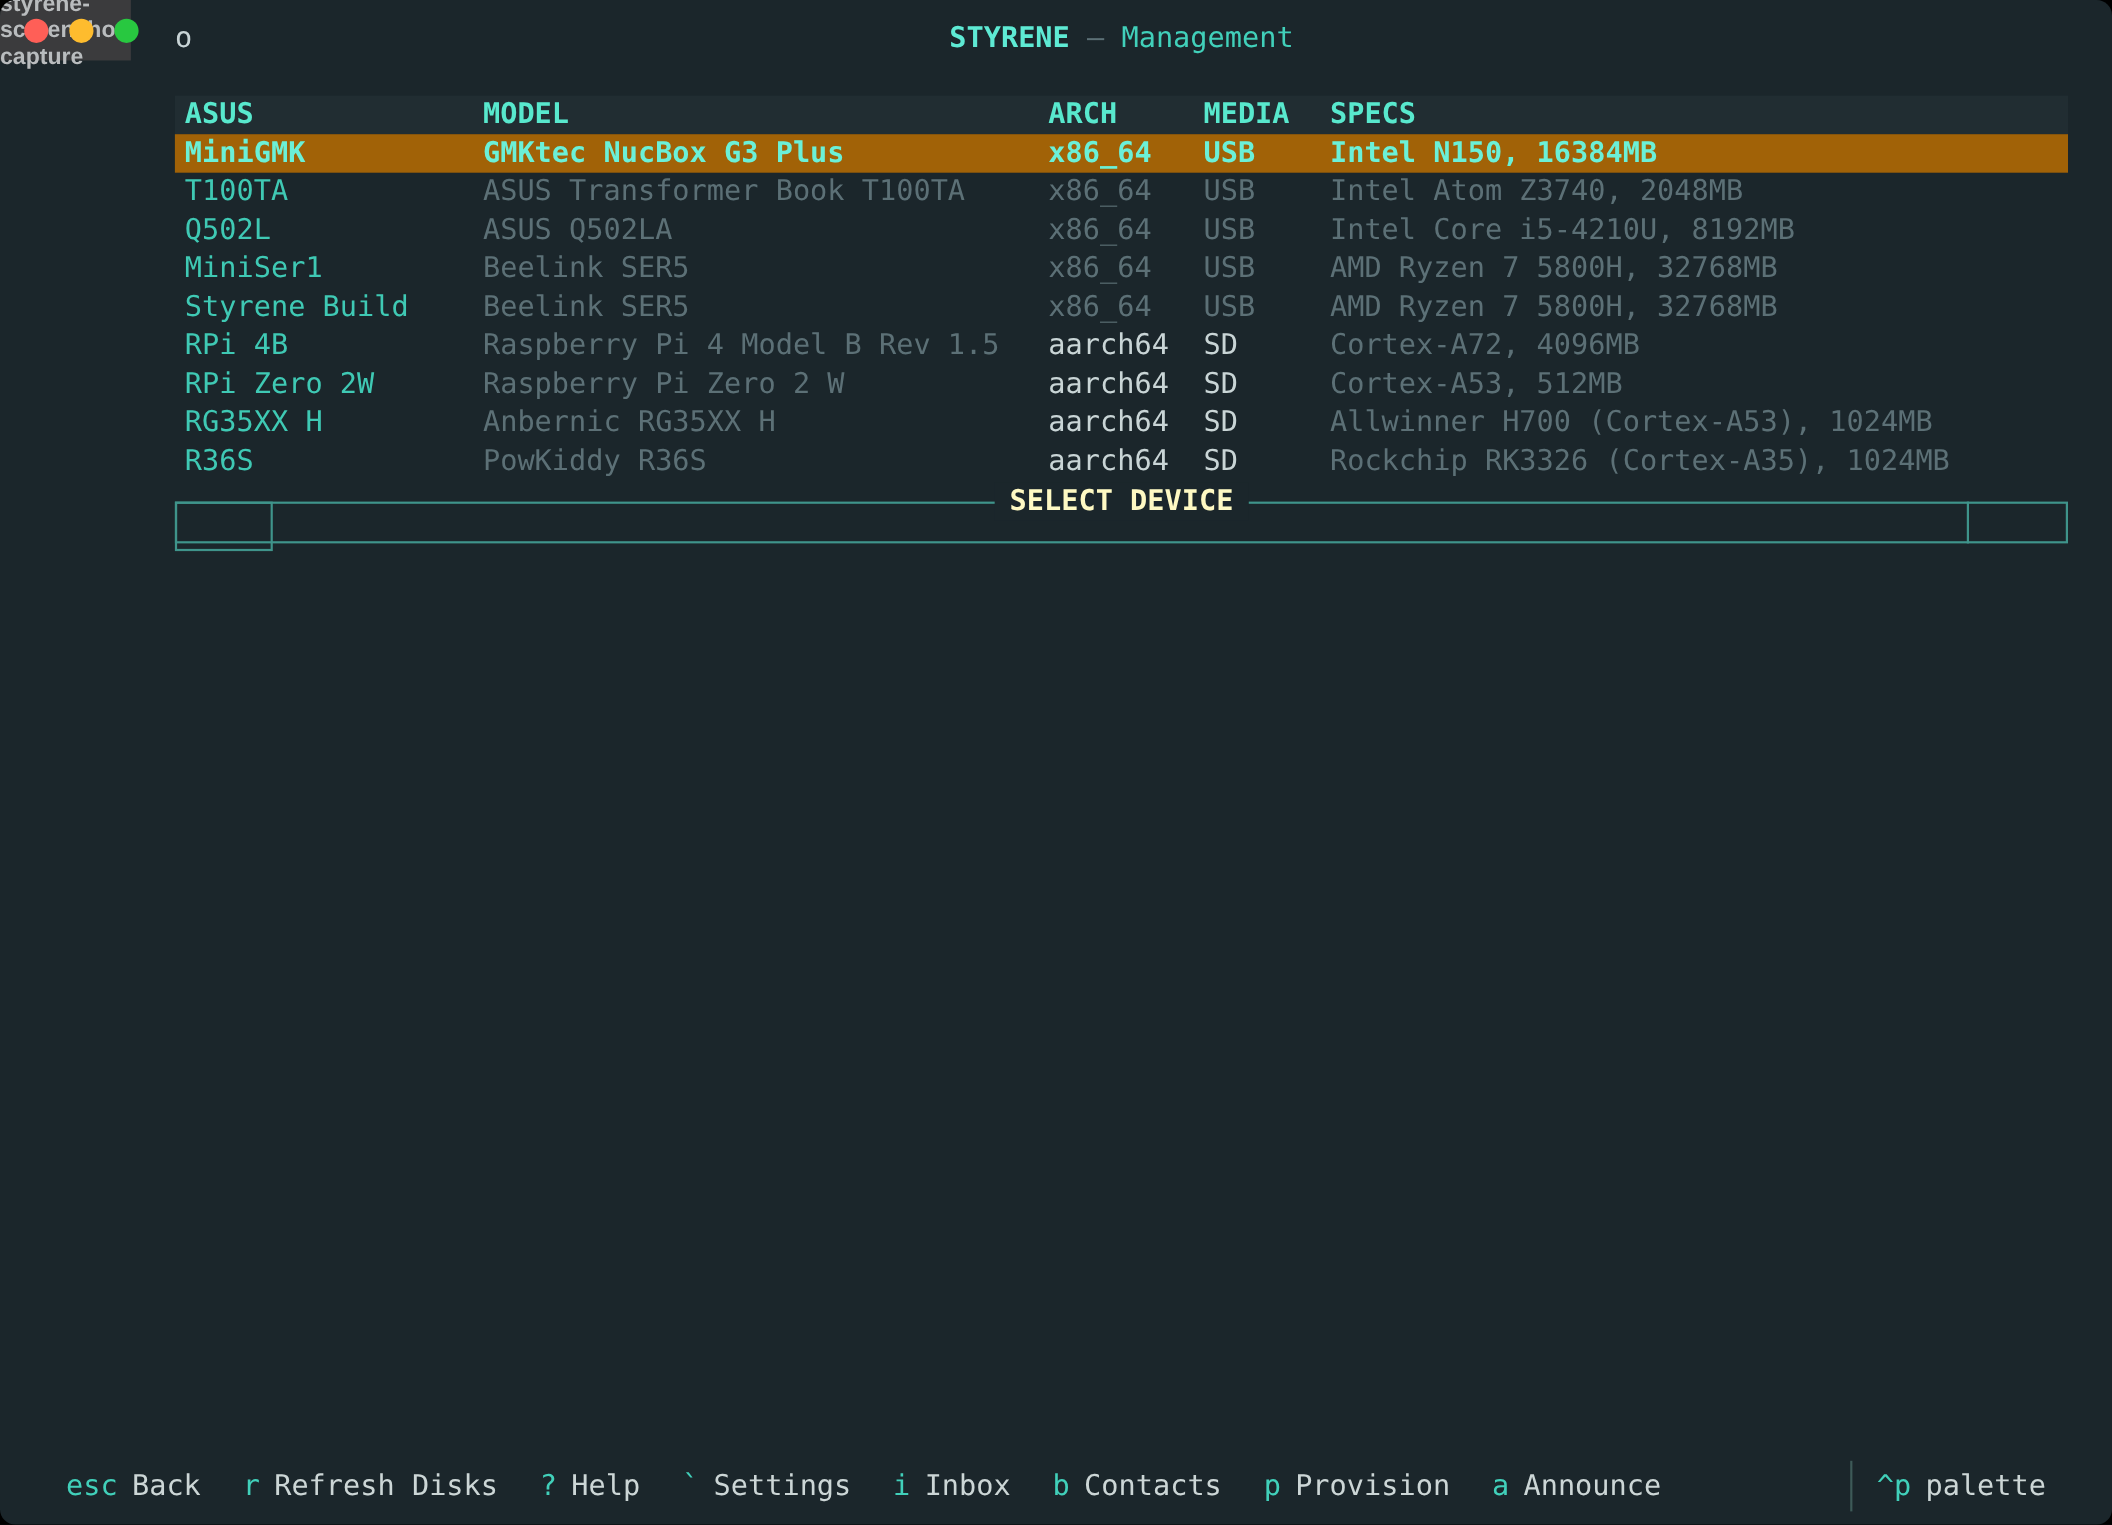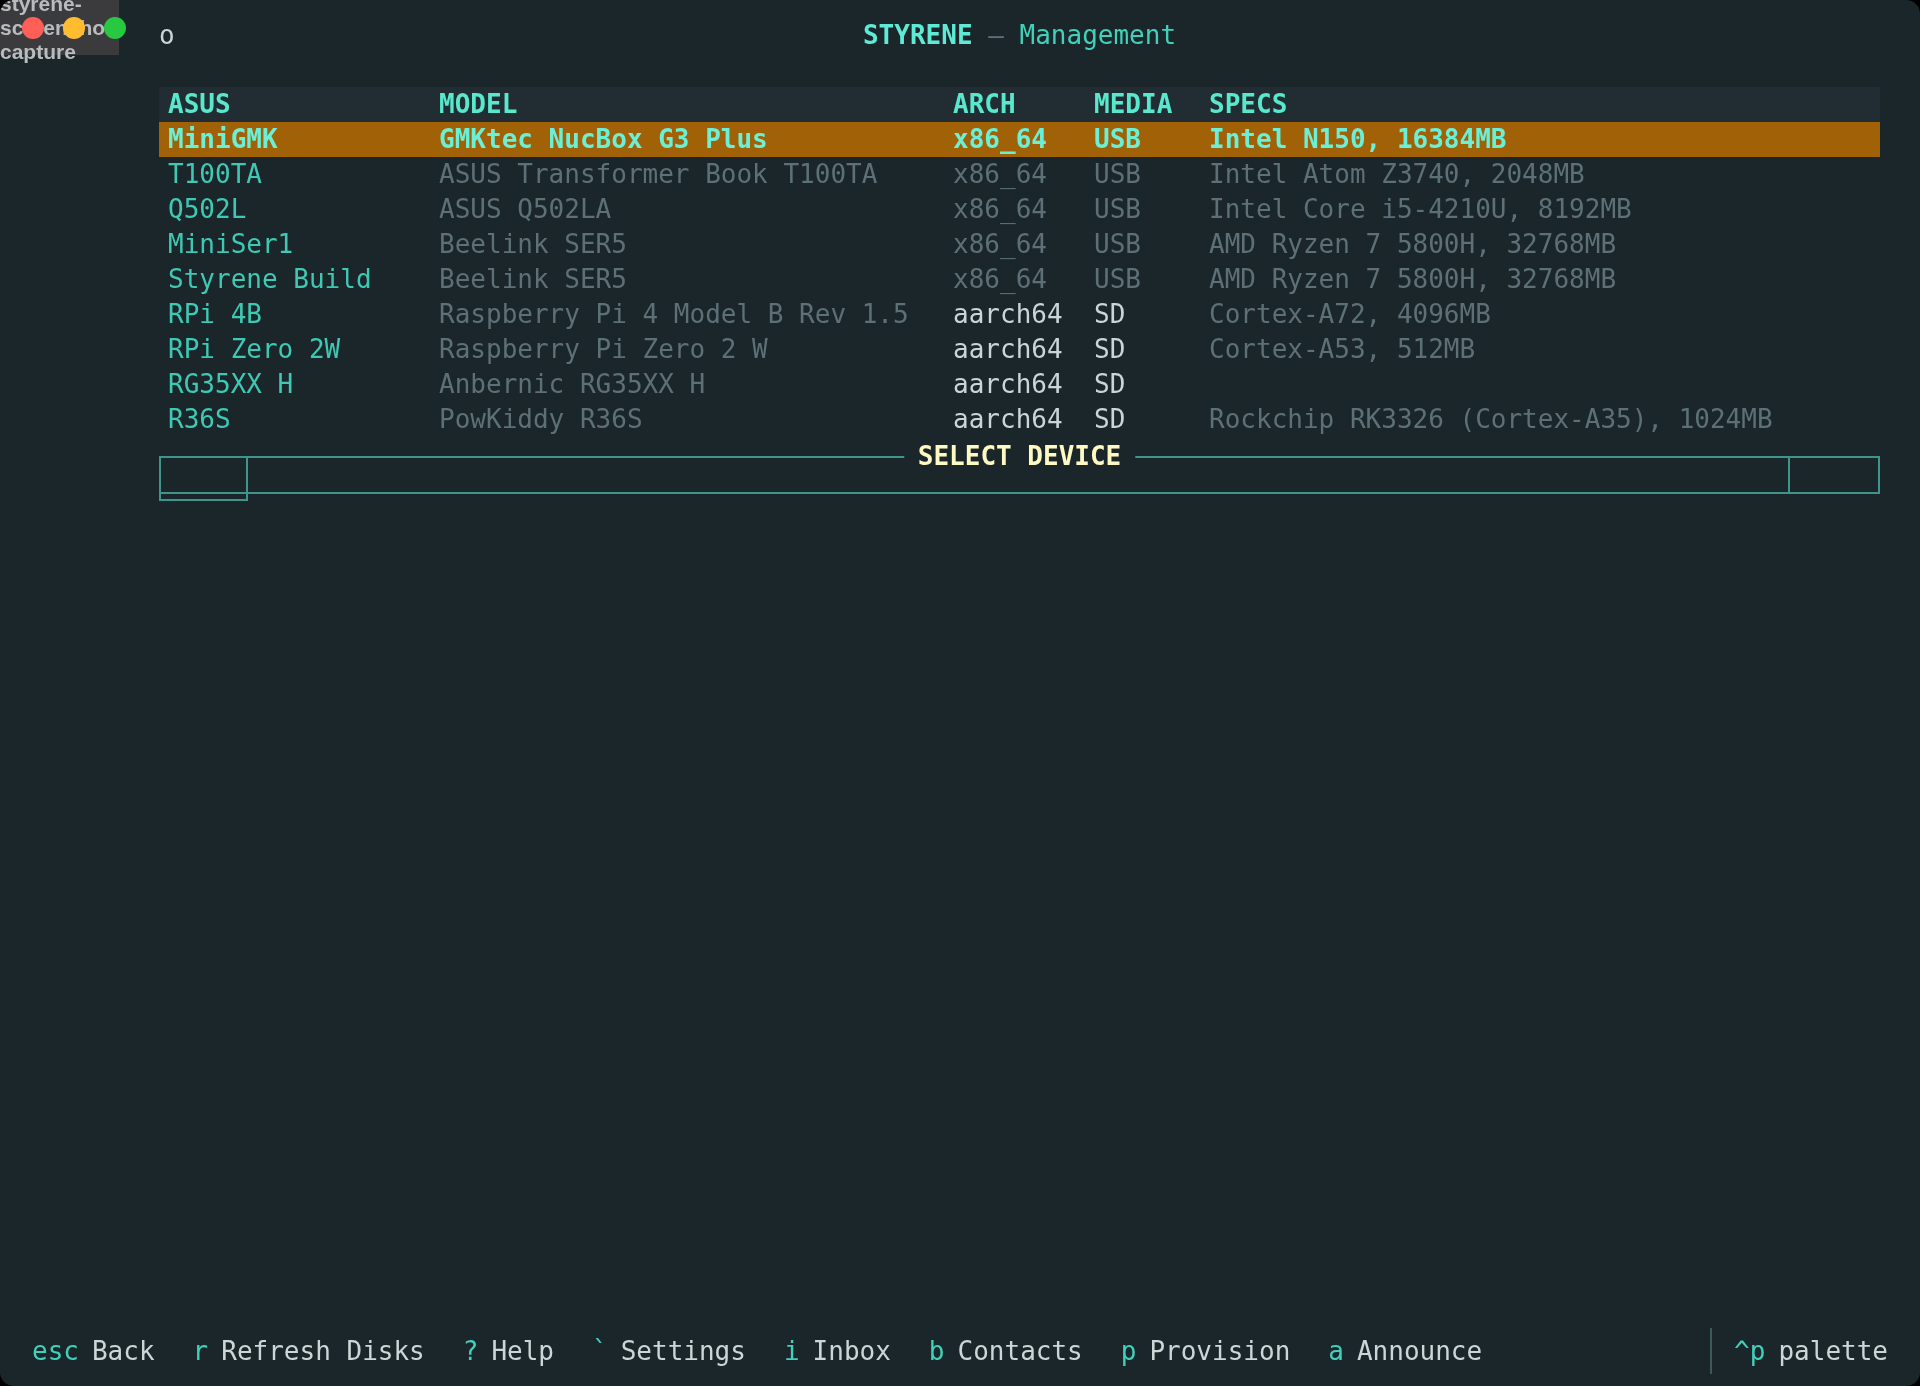--- a/index.html
+++ b/index.html
@@ -90,21 +90,21 @@
     position:absolute; left:50%; top:-17px; transform:translateX(-50%);
     line-height:34px; padding:0 14px;
     background:#1b262b; color:#fef9c3; font-weight:700;
     white-space:nowrap;
   }
 
   
   .footer {
     position:absolute; left:0; right:0; bottom:0; height:70px;
     display:flex; align-items:center;
-    padding:0 32px;
+    padding:0 60px;
     font-size:26px; white-space:nowrap;
   }
   .f-item { margin-right:38px; }
   .f-key { color:#41d0ba; margin-right:13px; }
   .f-label { color:#ccd6d6; }
   .footer-right { margin-left:auto; display:flex; align-items:center; }
   .footer-div { width:2px; height:46px; background:#3d5a58; margin-right:22px; }
 </style>
 </head>
 <body>
@@ -185,20 +185,21 @@
     <span class="c-model">Raspberry Pi Zero 2 W</span>
     <span class="c-arch">aarch64</span>
     <span class="c-media">SD</span>
     <span class="c-specs">Cortex-A53, 512MB</span>
   </div>
           <div class="trow row am-bright">
     <span class="c-name">RG35XX H</span>
     <span class="c-model">Anbernic RG35XX H</span>
     <span class="c-arch">aarch64</span>
     <span class="c-media">SD</span>
+    <span class="c-specs">Allwinner H700 (Cortex-A53), 1024MB</span>
   </div>
           <div class="trow row am-bright">
     <span class="c-name">R36S</span>
     <span class="c-model">PowKiddy R36S</span>
     <span class="c-arch">aarch64</span>
     <span class="c-media">SD</span>
     <span class="c-specs">Rockchip RK3326 (Cortex-A35), 1024MB</span>
   </div>
         </div>
     </div>

